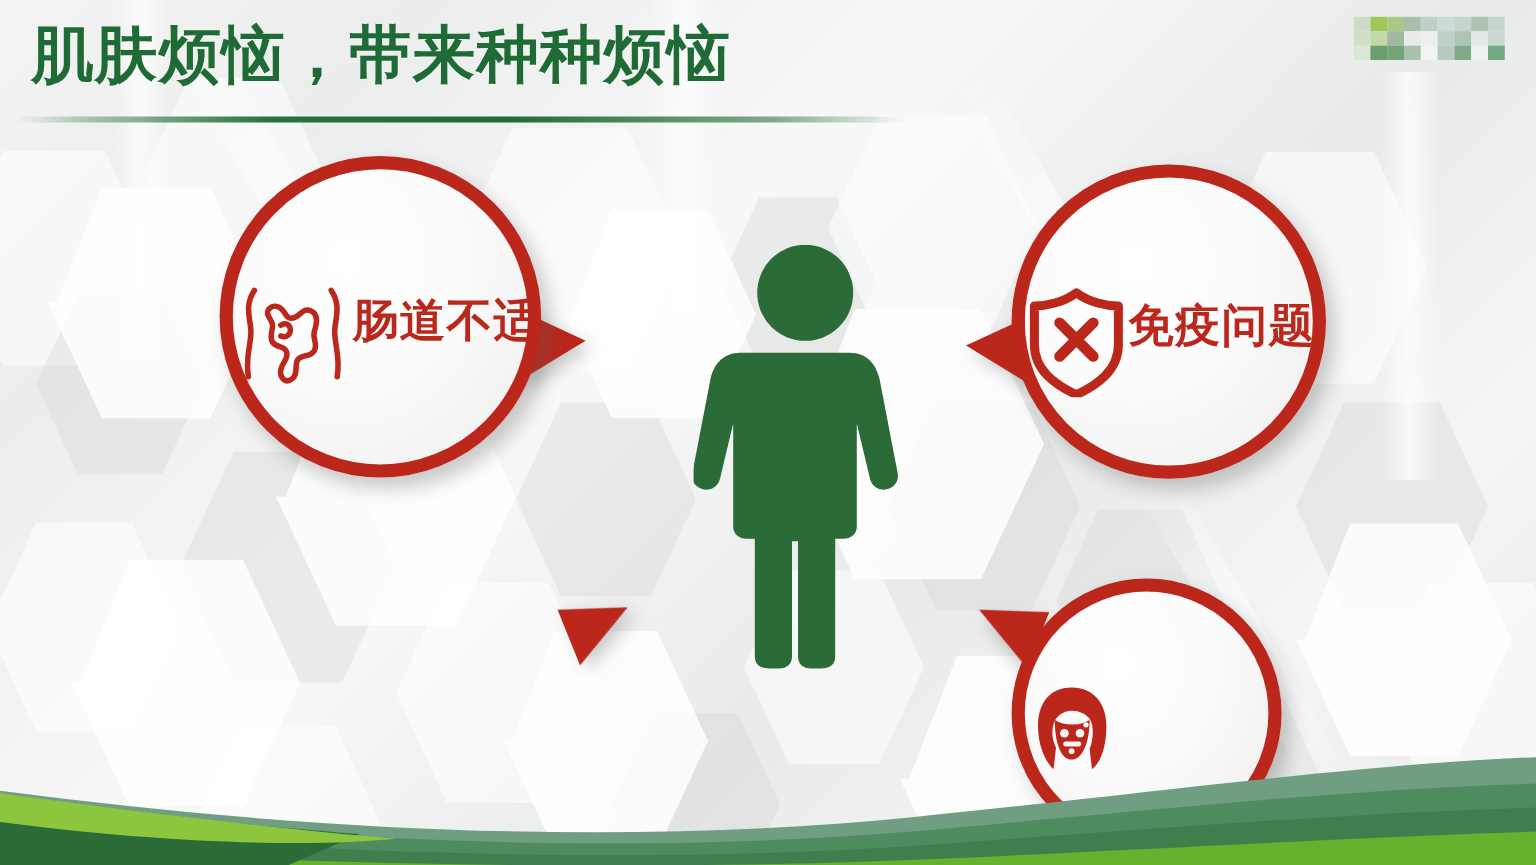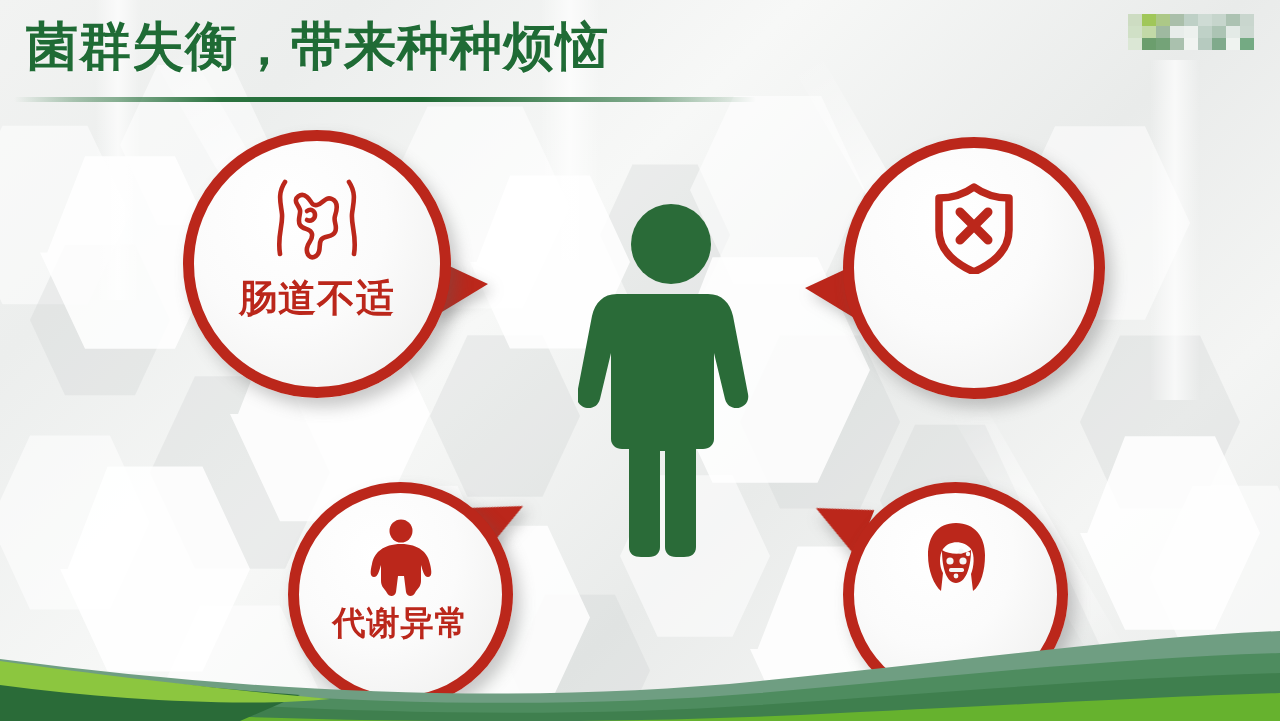--- a/index.html
+++ b/index.html
@@ -97,21 +97,21 @@
 
   
   .bubble {
     position: absolute;
     border-radius: 50%;
     background: radial-gradient(ellipse at 38% 30%, #ffffff 0%, #fbfbfb 46%, #ededec 100%);
     border: 11px solid #bb271b;
     box-sizing: border-box;
     box-shadow: 7px 9px 16px rgba(90,90,90,.33);
     display: flex;
-    flex-direction: column;
+    flex-direction: row;
     align-items: center;
     justify-content: flex-start;
   }
   .bubble .icon-wrap {
     margin-top: 14%;
     height: 92px;
     display: flex;
     align-items: center;
     justify-content: center;
   }
@@ -213,21 +213,21 @@
     <div class="hex-outline" style="left:750px;  top:540px; width:190px; height:218px;"></div>
 
     <div class="vstripe" style="left:95px;  top:0;   width:46px;  height:300px;"></div>
     <div class="vstripe" style="left:540px; top:0;   width:60px;  height:260px;"></div>
     <div class="vstripe" style="left:1150px;top:60px;width:50px;  height:340px;"></div>
     <div class="dstripe" style="left:220px; top:20px; width:36px; height:300px;"></div>
     <div class="dstripe" style="left:860px; top:40px; width:30px; height:280px;"></div>
     <div class="dstripe" style="left:1020px;top:380px;width:34px; height:300px;"></div>
   </div>
 
-  <div id="title">菌群失衡，带来种种烦恼</div>
+  <div id="title">肌肤烦恼，带来种种烦恼</div>
   <div id="title-rule"></div>
 
   <div id="logo-mosaic">
     <i style="background:#ccdcc0"></i>
       <i style="background:#9cc552"></i>
       <i style="background:#a9c782"></i>
       <i style="background:#a7bda7"></i>
       <i style="background:#bccfc5"></i>
       <i style="background:#cddbd3"></i>
       <i style="background:#c5d4cb"></i>
@@ -279,33 +279,23 @@
     <div class="blabel">肠道不适</div>
   </div>
 
   <div class="bubble" id="bubble-immune">
     <div class="icon-wrap">
       <svg width="86" height="92" viewBox="0 0 86 92">
         <path d="M43 5 C32 13 18 16 8 16 v32 c0 22 18 34 35 42 c17 -8 35 -20 35 -42 v-32 c-10 0 -24 -3 -35 -11 z" fill="none" stroke="#bb271b" stroke-width="7.5" stroke-linejoin="round"></path>
         <path d="M29 30 L57 58 M57 30 L29 58" stroke="#bb271b" stroke-width="9" stroke-linecap="round"></path>
       </svg>
     </div>
-  </div>
-
-  <div class="bubble small" id="bubble-metab">
-    <div class="icon-wrap">
-      <svg width="72" height="78" viewBox="0 0 72 78">
-        <circle cx="36" cy="12" r="11.5" fill="#bb271b"></circle>
-        <path d="M36 25 C18 25 9 34 7 45 C5 53 5 58 9 58 C13 58 14 52 16 46 L16 62
-                 C16 68 20 70 22 74 C24 78 30 78 31 73 L33 57 h6 l2 16 c1 5 7 5 9 1
-                 c2 -4 6 -6 6 -12 L56 46 c2 6 3 12 7 12 c4 0 4 -5 2 -13 C63 34 54 25 36 25 z" fill="#bb271b"></path>
-      </svg>
-    </div>
-    <div class="blabel">代谢异常</div>
-  </div>
+    <div class="blabel">免疫问题</div>
+  </div>
+
 
   <div class="bubble small" id="bubble-skin">
     <div class="icon-wrap">
       <svg width="78" height="78" viewBox="0 0 78 78">
         <path d="M39 4 C20 4 11 18 11 36 C11 52 17 66 24 72 L26 54 C22 47 22 36 26 30
                  C33 20 48 22 54 30 C58 36 57 48 54 55 L56 72 C64 66 68 52 68 36 C68 18 58 4 39 4 z" fill="#bb271b"></path>
         <path d="M25 31 C25 50 30 64 39 64 C48 64 54 50 54 31 C46 36 33 36 25 31 z" fill="#bb271b"></path>
         <circle cx="33" cy="42" r="3.6" fill="#f5f5f5"></circle>
         <circle cx="46" cy="42" r="3.6" fill="#f5f5f5"></circle>
         <circle cx="44" cy="32" r="2.6" fill="#f5f5f5"></circle>

